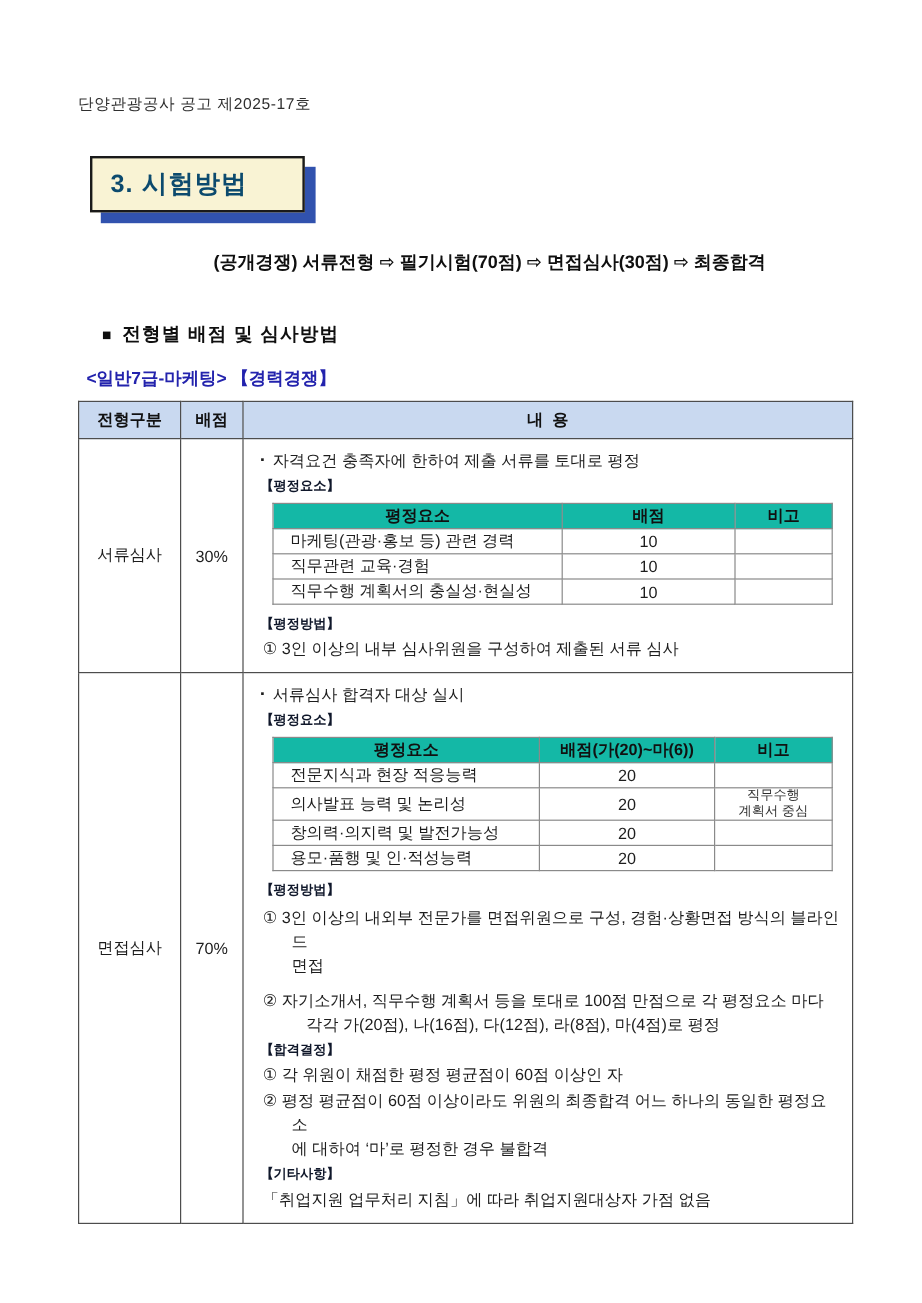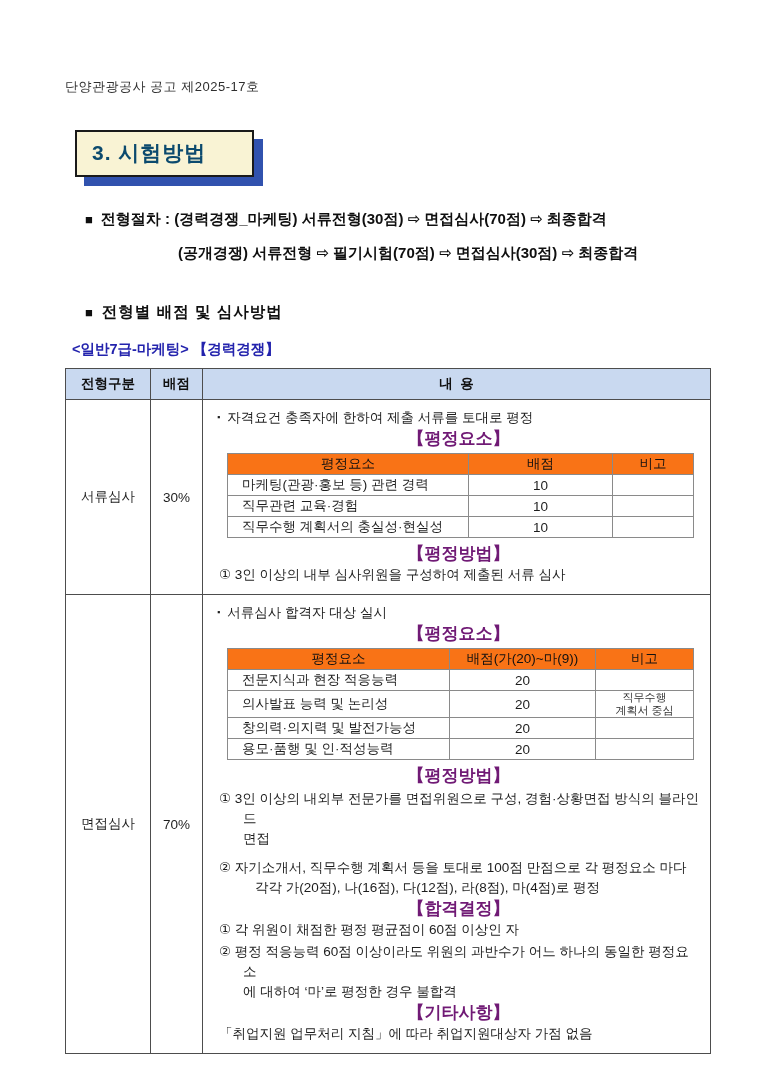--- a/index.html
+++ b/index.html
@@ -37,25 +37,25 @@
   .main-table th, .main-table td { border:1px solid #4d4d4d; }
   .main-table thead th {
     background:#c9d9f0; font-size:13.5px; font-weight:bold;
     height:31px; white-space:pre; color:#111; text-align:center;
   }
   td.stage, td.weight { text-align:center; vertical-align:middle; font-size:13.5px; color:#1d1d1d; }
   td.content { padding:7px 10px 9px 14px; vertical-align:top; font-size:13.5px; color:#1d1d1d; }
 
   .bullet-line { line-height:21px; }
   .blt { font-size:9px; vertical-align:2px; margin-right:7px; }
-  .lbl { color:#701a75; font-weight:bold; line-height:22px; font-size:17px;text-align:center; }
+  .lbl { color:#0f172a; font-weight:bold; line-height:22px; font-size:11px; }
 
   .inner { margin:3px 0 5px 10px; width:466px; }
   .inner th, .inner td { border:1px solid #8a8a8a; font-size:13.5px; color:#1d1d1d; }
-  .inner thead th { background:#f97316; height:21px; font-weight:normal; text-align:center; }
+  .inner thead th { background:#14b8a6; height:21px; font-weight:bold; text-align:center; }
   .inner td { height:19px; }
   .inner td.nm { text-align:left; padding:1px 4px 1px 14px; }
   .inner td.sc { text-align:center; }
   .inner td.note { text-align:center; font-size:11px; line-height:13px; white-space:pre-line; color:#2f2f2f; }
 
   .text-line { line-height:20px; padding-left:26px; text-indent:-24px; }
   .cont-24 { padding-left:26px; line-height:20px; }
   .cont-34 { padding-left:38px; line-height:20px; }
   .gap-top { margin-top:9px; }
   .gap-top-sm { margin-top:2px; }
@@ -65,21 +65,20 @@
 
 <div class="page">
 
   <div class="doc-number">단양관광공사 공고 제2025-17호</div>
 
   <div class="title-box">
     <span class="t">3. 시험방법</span>
   </div>
 
   <div class="proc">
-    <div class="proc-line1"><span class="sq">■</span><span>전형절차 : </span><span>(경력경쟁_마케팅) 서류전형(30점) ⇨ 면접심사(70점) ⇨ 최종합격</span></div>
     <div class="proc-line2"><span>(공개경쟁) 서류전형 ⇨ 필기시험(70점) ⇨ 면접심사(30점) ⇨ 최종합격</span></div>
   </div>
 
   <div class="h2"><span class="sq">■</span><span>전형별 배점 및 심사방법</span></div>
 
   <div class="sub">&lt;일반7급-마케팅&gt; 【경력경쟁】</div>
 
   <table class="main-table">
     <colgroup>
         <col style="width:85px">
@@ -148,21 +147,21 @@
 
           <table class="inner">
             <colgroup>
                 <col style="width:222px">
                 <col style="width:146px">
                 <col style="width:98px">
               </colgroup>
             <thead>
               <tr>
                 <th>평정요소</th>
-                <th>배점(가(20)~마(9))</th>
+                <th>배점(가(20)~마(6))</th>
                 <th>비고</th>
               </tr>
             </thead>
             <tbody>
               <tr>
                 <td class="nm">전문지식과 현장 적응능력</td>
                 <td class="sc">20</td>
                 <td class="note"></td>
               </tr>
               <tr>
@@ -185,21 +184,21 @@
           </table>
 
           <div class="lbl">【평정방법】</div>
           <div class="text-line gap-top-sm">① 3인 이상의 내외부 전문가를 면접위원으로 구성, 경험·상황면접 방식의 블라인드</div>
           <div class="cont-24">면접</div>
           <div class="text-line gap-top">② 자기소개서, 직무수행 계획서 등을 토대로 100점 만점으로 각 평정요소 마다</div>
           <div class="cont-34">각각 가(20점), 나(16점), 다(12점), 라(8점), 마(4점)로 평정</div>
 
           <div class="lbl">【합격결정】</div>
           <div class="text-line">① 각 위원이 채점한 평정 평균점이 60점 이상인 자</div>
-          <div class="text-line gap-top-sm">② 평정 적응능력 60점 이상이라도 위원의 과반수가 어느 하나의 동일한 평정요소</div>
+          <div class="text-line gap-top-sm">② 평정 평균점이 60점 이상이라도 위원의 최종합격 어느 하나의 동일한 평정요소</div>
           <div class="cont-24">에 대하여 ‘마’로 평정한 경우 불합격</div>
 
           <div class="lbl">【기타사항】</div>
           <div class="text-line">「취업지원 업무처리 지침」에 따라 취업지원대상자 가점 없음</div>
         </td>
       </tr>
 
     </tbody>
   </table>
 

